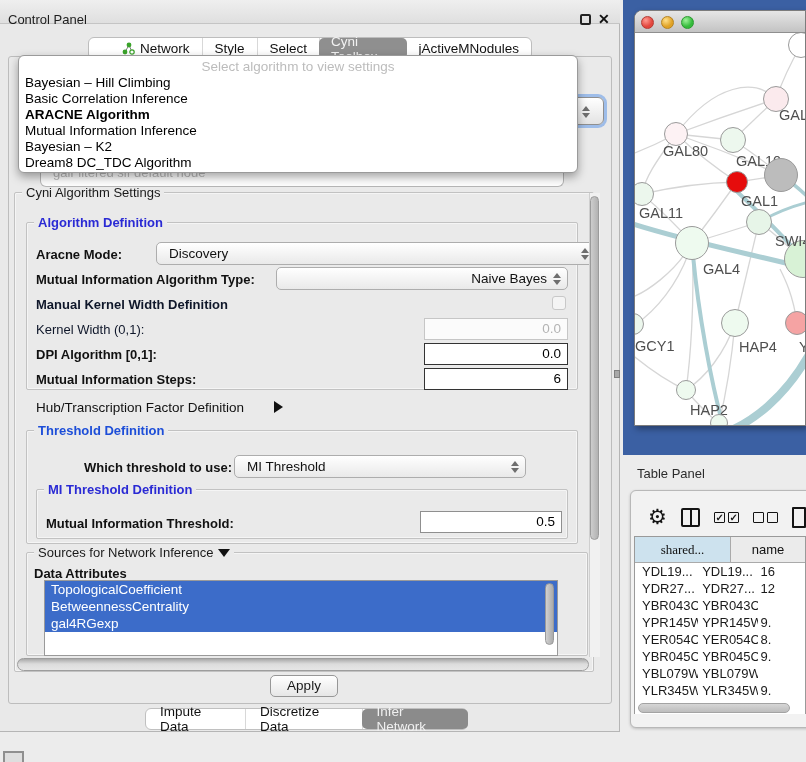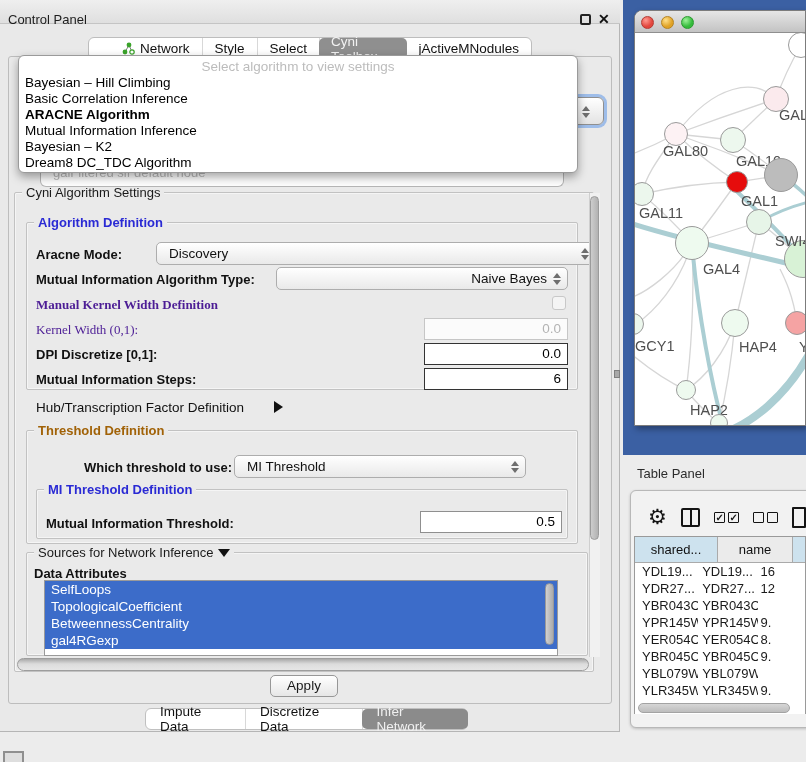--- a/index.html
+++ b/index.html
@@ -44,25 +44,25 @@
         color:#bcbcbc; font-size:13.5px; }
   .algo-items { position:absolute; left:0; top:19px; width:100%; }
   .algo-item { height:16px; line-height:16px; padding-left:6px; font-size:13.5px; color:#000; }
   .algo-item.sel { font-weight:bold; }
 
   
   .group { border:1px solid #c2c2c2; border-radius:2px; background:transparent;
         box-shadow:inset 0 0 0 1px #f5f5f5; }
   .group-label { position:absolute; padding:0 4px; background:#eaeaea; font-size:13px; }
   .blue  { color:#2a2ad4; font-weight:bold; }
-  .green { color:#a16207; font-weight:bold; }
+  .green { color:#1d4ed8; font-weight:bold; }
 
   .lbl  { font-size:13px; color:#111; white-space:nowrap; }
   .bold { font-weight:bold; }
-  .gray { color:#4c1d95;font-family:Liberation Serif, serif; }
+  .gray { color:#0f172a; }
 
   .combo { border:1px solid #adadad; border-radius:5px; background:linear-gradient(#ffffff,#e9e9e9);
         display:flex; align-items:center; }
   .combo-text { flex:1; padding-left:12px; font-size:13.5px; color:#111; }
   .combo-arrows { width:20px; display:flex; flex-direction:column; align-items:center; gap:2px; }
   .arr-up   { width:0; height:0; border-left:4px solid transparent; border-right:4px solid transparent; border-bottom:5px solid #6e6e6e; }
   .arr-down { width:0; height:0; border-left:4px solid transparent; border-right:4px solid transparent; border-top:5px solid #6e6e6e; }
 
   .field { background:#ffffff; border:1.5px solid #333; text-align:right;
         padding-right:6px; font-size:13.5px; line-height:19px; color:#000; }
@@ -126,21 +126,21 @@
   .cbpair { display:flex; gap:3px; }
   .cb { width:11px; height:11px; border:1.5px solid #141414; border-radius:1px;
         font-size:10px; line-height:9px; text-align:center; color:#141414; font-weight:bold; }
   .doc-icon { width:15px; height:21px; border:2px solid #141414; border-radius:1px; }
 
   .ttable { left:634px; top:536px; width:172px; height:178px; background:#ffffff;
         border:1px solid #9a9a9a; border-bottom:none; overflow:hidden; }
   .thead { position:absolute; left:0; top:0; height:26px; display:flex; }
   .th { height:26px; line-height:26px; text-align:center; font-size:13px; color:#111;
         border-right:1px solid #aaa; border-bottom:1px solid #aaa; }
-  .th.c0 { width:83px; background:#cde2ee; }
+  .th.c0 { width:96px; background:#cde2ee;font-family:Liberation Serif, serif; }
   .th.c1 { width:75px; background:#ebebeb; }
   .th.c2 { width:60px; background:#cde2ee; }
   .trows { position:absolute; left:0; top:26px; width:100%; height:140px; overflow:hidden; }
   .trow { display:flex; height:17px; }
   .tcell { font-size:13px; line-height:17px; white-space:nowrap; overflow:hidden; }
   .tcell.c0 { width:79px; padding-left:7px; }
   .tcell.c1 { width:75px; padding-left:4px; }
   .tcell.c2 { width:60px; padding-left:3px; }
   .tscroll { left:636px; top:702px; width:168px; height:12px; }
   .tscroll-thumb { position:absolute; left:2px; top:1px; width:152px; height:10px; border-radius:5px;
@@ -231,21 +231,21 @@
       <div class="arr-down"></div>
     </div>
 </div>
 
 <div class="abs lbl bold gray" style="left:36px;top:297px;">Manual Kernel Width Definition</div>
 <div class="abs checkbox" style="left:552px;top:296px;"></div>
 
 <div class="abs lbl gray" style="left:36px;top:322px;">Kernel Width (0,1):</div>
 <div class="abs field disabled" style="left:424px;top:318px;width:144px;height:22px;">0.0</div>
 
-<div class="abs lbl bold" style="left:36px;top:347px;">DPI Discretize [0,1]:</div>
+<div class="abs lbl bold" style="left:36px;top:347px;">DPI Algorithm [0,1]:</div>
 <div class="abs field" style="left:424px;top:343px;width:144px;height:22px;">0.0</div>
 
 <div class="abs lbl bold" style="left:36px;top:372px;">Mutual Information Steps:</div>
 <div class="abs field" style="left:424px;top:368px;width:144px;height:22px;">6</div>
 
 <div class="abs lbl" style="left:36px;top:400px;font-size:13.5px;">Hub/Transcription Factor Definition</div>
 <div class="abs tri-right" style="left:274px;top:401px;"></div>
 
 <div class="abs group" style="left:26px;top:430px;width:552px;height:114px;"></div>
 <div class="abs group-label green" style="left:34px;top:423px;">Threshold Definition</div>
@@ -265,21 +265,20 @@
 <div class="abs lbl bold" style="left:46px;top:516px;">Mutual Information Threshold:</div>
 <div class="abs field" style="left:420px;top:511px;width:142px;height:22px;border-width:1px;border-color:#8f8f8f;">0.5</div>
 
 <div class="abs group" style="left:26px;top:552px;width:562px;height:104px;"></div>
 <div class="abs group-label" style="left:34px;top:545px;">
   <span>Sources for Network Inference</span><span class="tri-down"></span>
 </div>
 <div class="abs lbl bold" style="left:34px;top:566px;">Data Attributes</div>
 <div class="abs attr-list">
   <div id="attr-items">
-      <div class="attr-item">SelfLoops</div>
       <div class="attr-item">TopologicalCoefficient</div>
       <div class="attr-item">BetweennessCentrality</div>
       <div class="attr-item">gal4RGexp</div>
     </div>
   <div class="attr-scroll"></div>
 </div>
 
 <div class="abs vscroll-track"></div>
 <div class="abs vscroll-thumb"></div>
 <div class="abs hbar"></div>

